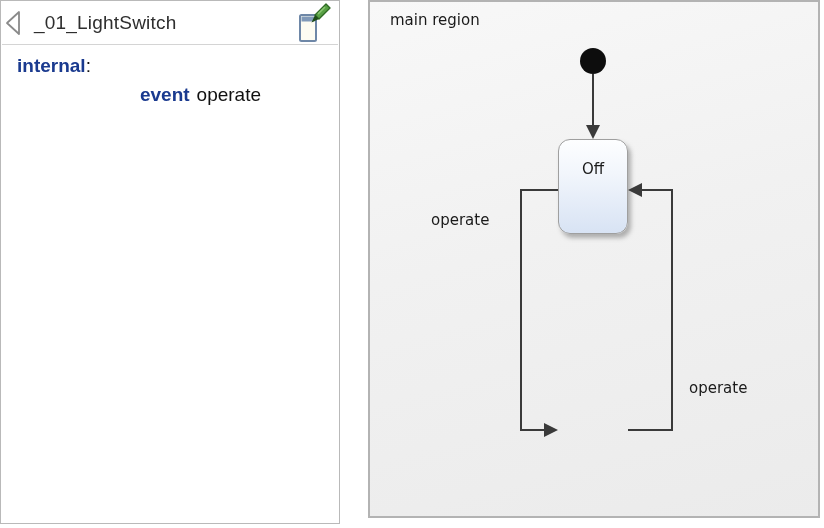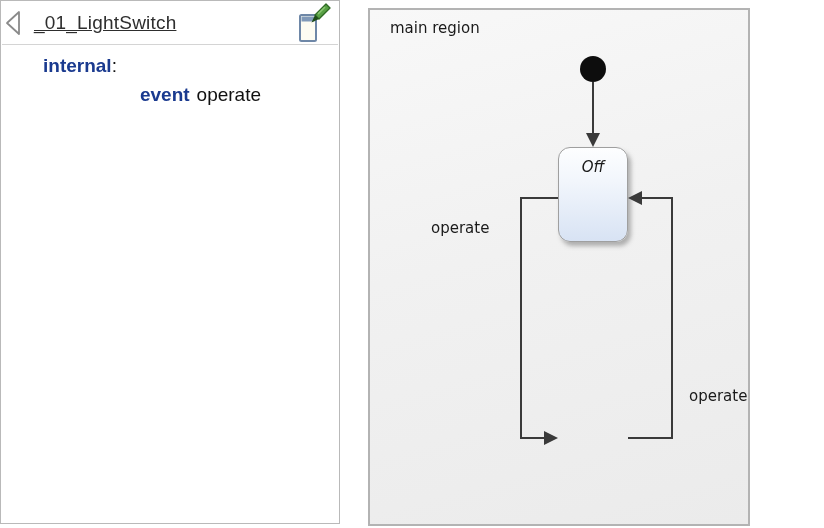--- a/index.html
+++ b/index.html
@@ -5,47 +5,47 @@
   html,body{margin:0;padding:0;background:#ffffff;}
   .app{position:relative;width:824px;height:528px;overflow:hidden;
        font-family:"Liberation Sans",sans-serif;background:#ffffff;}
 
   
   .decl-panel{position:absolute;left:0;top:0;width:340px;height:524px;
               box-sizing:border-box;background:#ffffff;border:1px solid #b9b9b9;}
   .decl-header{position:relative;height:43px;display:flex;align-items:center;}
   .collapse-icon{position:absolute;left:3px;top:9px;}
   .title{position:absolute;left:33px;top:11px;font-size:19px;color:#2e2e2e;
-         letter-spacing:0.2px;white-space:nowrap;text-decoration:underline;}
+         letter-spacing:0.2px;white-space:nowrap;}
   .edit-icon{position:absolute;right:8px;top:2px;}
   .decl-divider{position:absolute;left:1px;right:1px;top:43px;height:1px;background:#d4d4d4;}
 
   .definition{position:absolute;left:0;top:50px;right:2px;font-size:19px;
               line-height:29px;color:#111;}
-  .def-line1{padding-left:42px;}
+  .def-line1{padding-left:16px;}
   .def-line2{padding-left:63px;text-align:center;}
   .kw{color:#1a3a8f;font-weight:bold;}
   .kw-gap{margin-right:7px;}
 
   
-  .diagram{position:absolute;left:368px;top:8px;width:382px;height:518px;
+  .diagram{position:absolute;left:368px;top:0;width:452px;height:518px;
            box-sizing:border-box;border:2px solid #b3b3b3;
            background:linear-gradient(165deg,#f8f8f8 0%,#f1f1f1 45%,#ebebeb 100%);
            font-family:"DejaVu Sans",sans-serif;padding-left:40px;}
   .region-label{position:absolute;left:20px;top:9px;font-size:15px;color:#1a1a1a;
                 white-space:nowrap;z-index:3;}
 
   .wires{position:absolute;left:0;top:0;width:448px;height:514px;z-index:2;}
 
   .state{position:absolute;box-sizing:border-box;border:1.5px solid #9f9f9f;
          border-radius:12px;
          background:linear-gradient(180deg,#fdfeff 0%,#f2f6fc 35%,#d8e3f4 100%);
          box-shadow:3px 4px 4px rgba(110,110,110,0.5);
          z-index:1;text-align:center;}
-  .state-label{display:inline-block;margin-top:10px;font-size:15px;color:#1a1a1a;font-style:italic;}
+  .state-label{display:inline-block;margin-top:20px;font-size:15px;color:#1a1a1a;}
   .state-off{left:188px;top:137px;width:70px;height:95px;}
   .state-on{left:190px;top:377px;width:68px;height:95px;}
 
   .trans-label{position:absolute;font-size:15px;color:#1a1a1a;white-space:nowrap;z-index:3;}
   .trans-label-left{left:61px;top:209px;}
   .trans-label-right{left:319px;top:377px;}
 </style>
 </head>
 <body>
 

